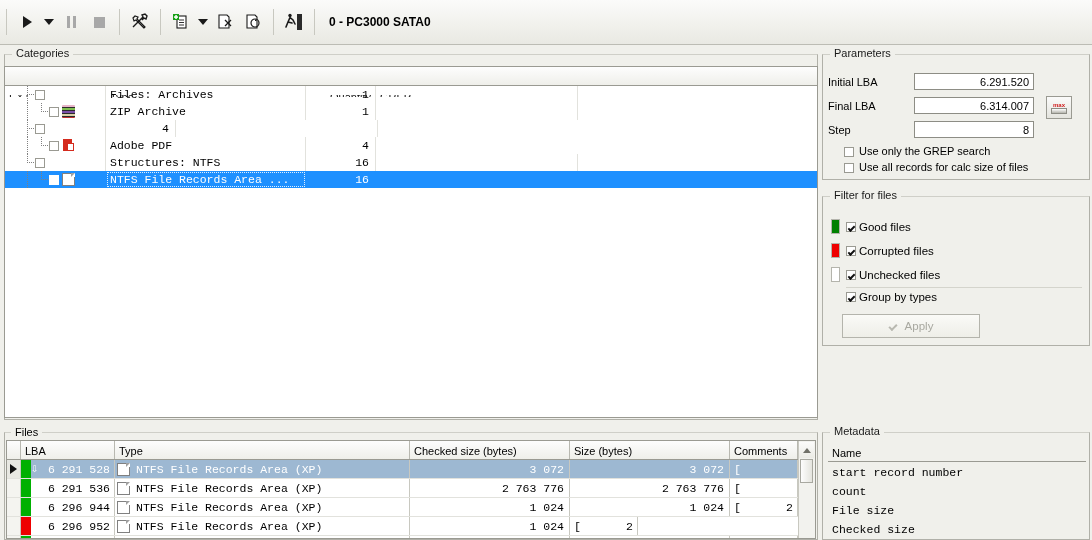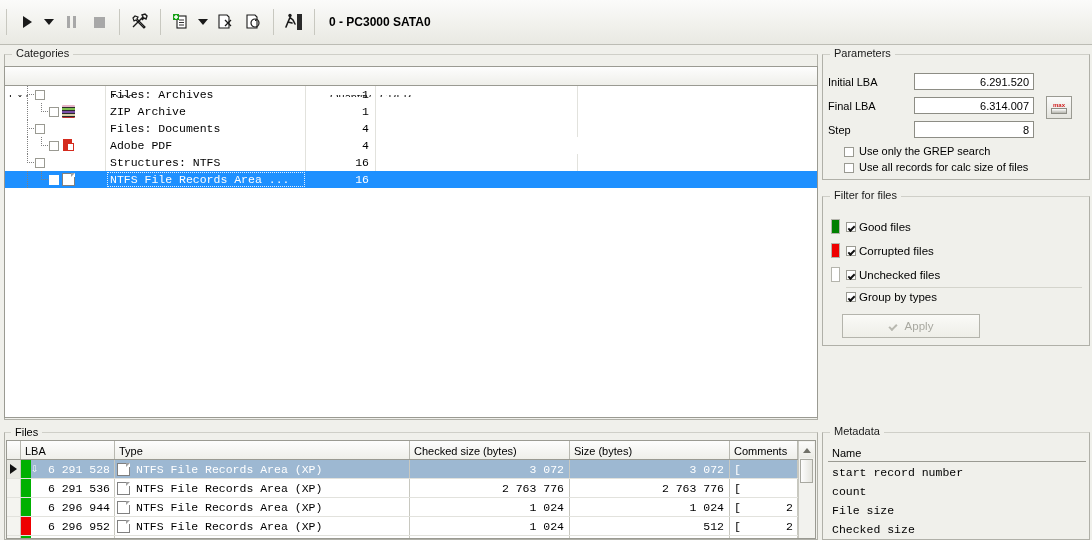--- a/index.html
+++ b/index.html
@@ -274,21 +274,20 @@
         <div class="tc qty mono">1</div>
         <div class="tc grep mono"></div>
         <div class="tc pad"></div>
       </div>
       <div class="trow">
         <div class="tc ext">
           <span class="elb"></span>
           <span class="elb t"></span>
           <span class="cbx"></span>
         </div>
-        <div class="tc type mono">Files: Documents</div>
         <div class="tc qty mono">4</div>
         <div class="tc grep mono"></div>
         <div class="tc pad"></div>
       </div>
       <div class="trow">
         <div class="tc ext">
           <span class="elb"></span>
           <span class="elb v"></span>
           <span class="elb l"></span>
           <span class="cbx"></span>
@@ -457,21 +456,20 @@
       </div>
       <div class="frow2">
         <div class="fc marker"></div>
         <div class="fc status" style="background: rgb(238, 0, 0);"></div>
         <div class="fc lba mono">6 296 952</div>
         <div class="fc type">
           <span class="ico ico-page"></span>
           <span class="mono" style="">NTFS File Records Area  (XP)</span>
         </div>
         <div class="fc size mono">1 024</div>
-        <div class="fc csize mono">512</div>
         <div class="fc cmt mono">
           <span>[</span>
           <span>2</span>
         </div>
       </div>
       <div class="frow2">
         <div class="fc marker"></div>
         <div class="fc status" style="background: rgb(0, 176, 0);"></div>
         <div class="fc lba mono"></div>
         <div class="fc type">

